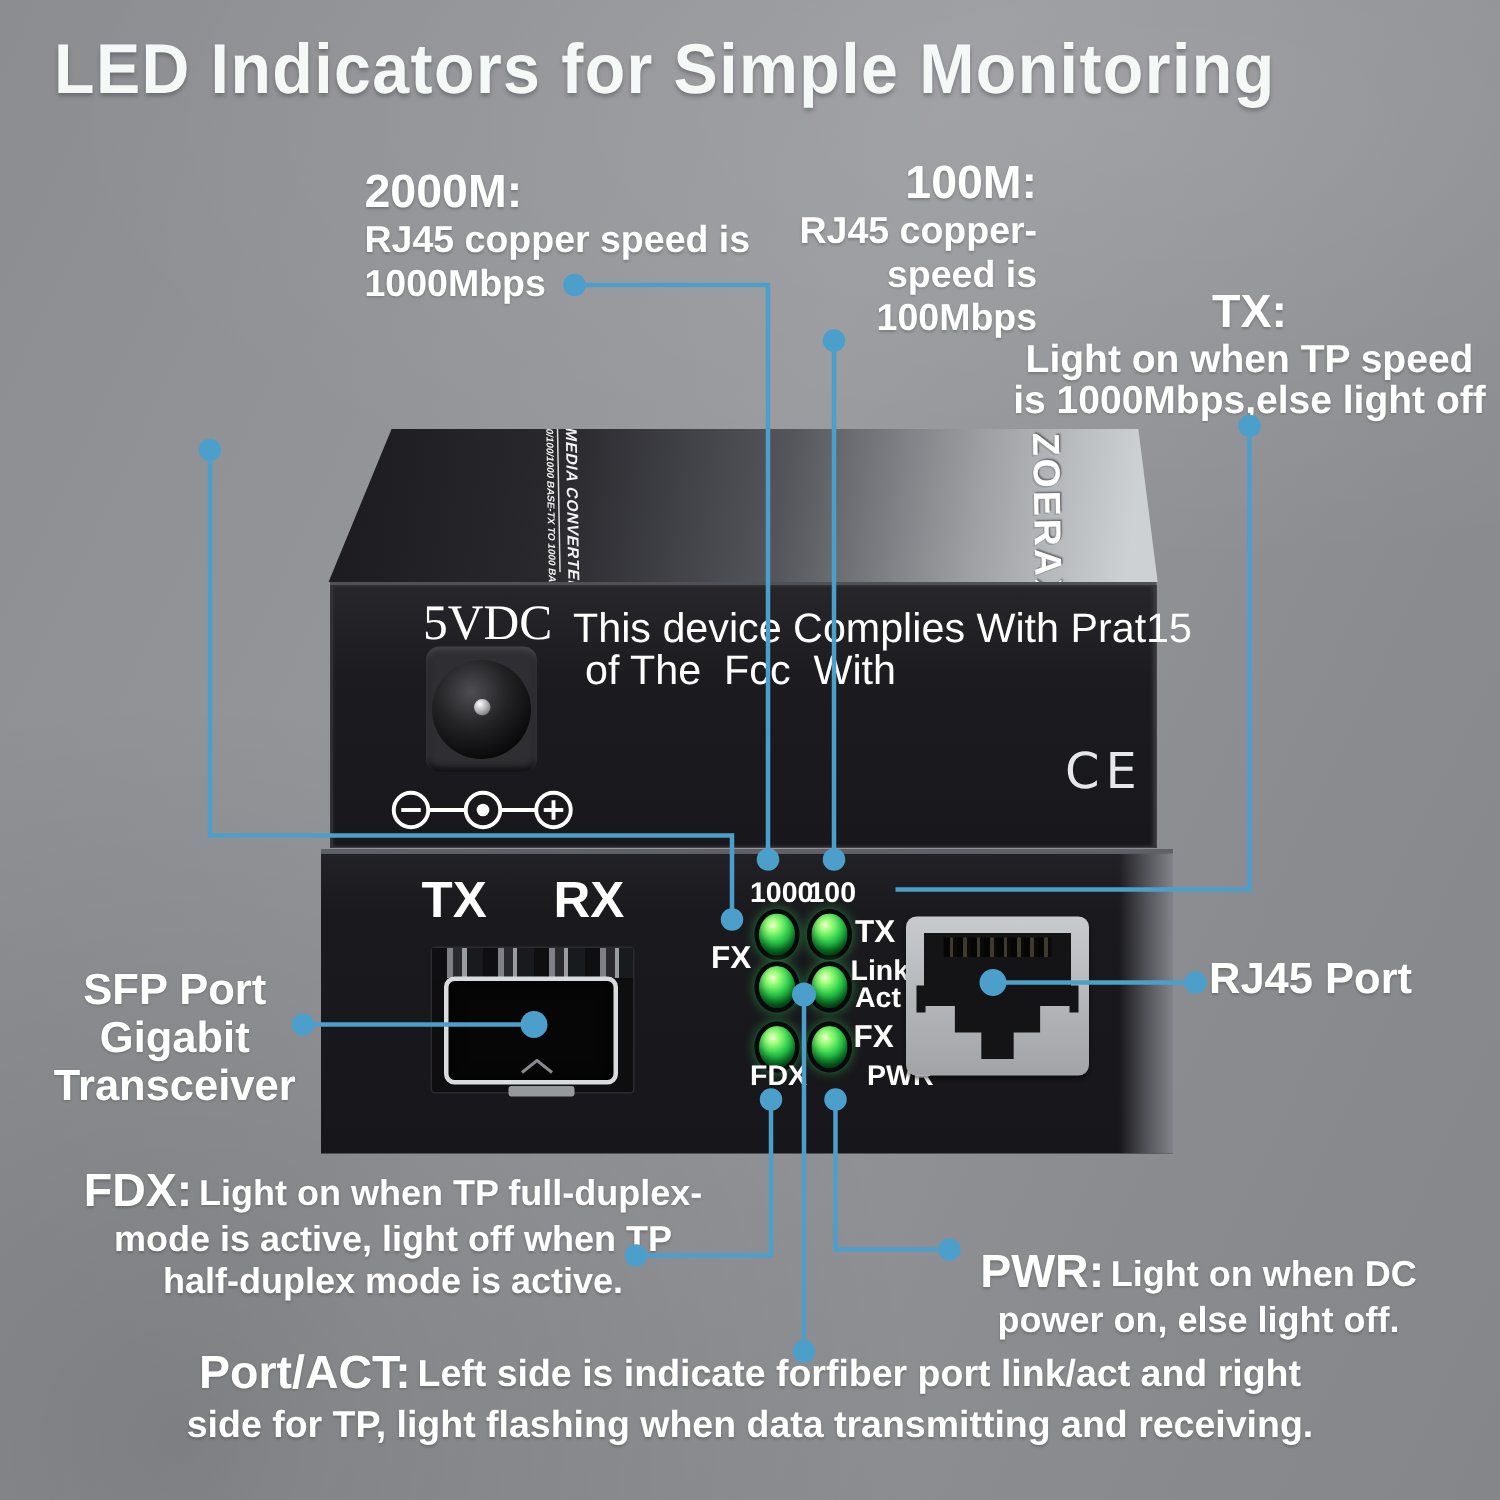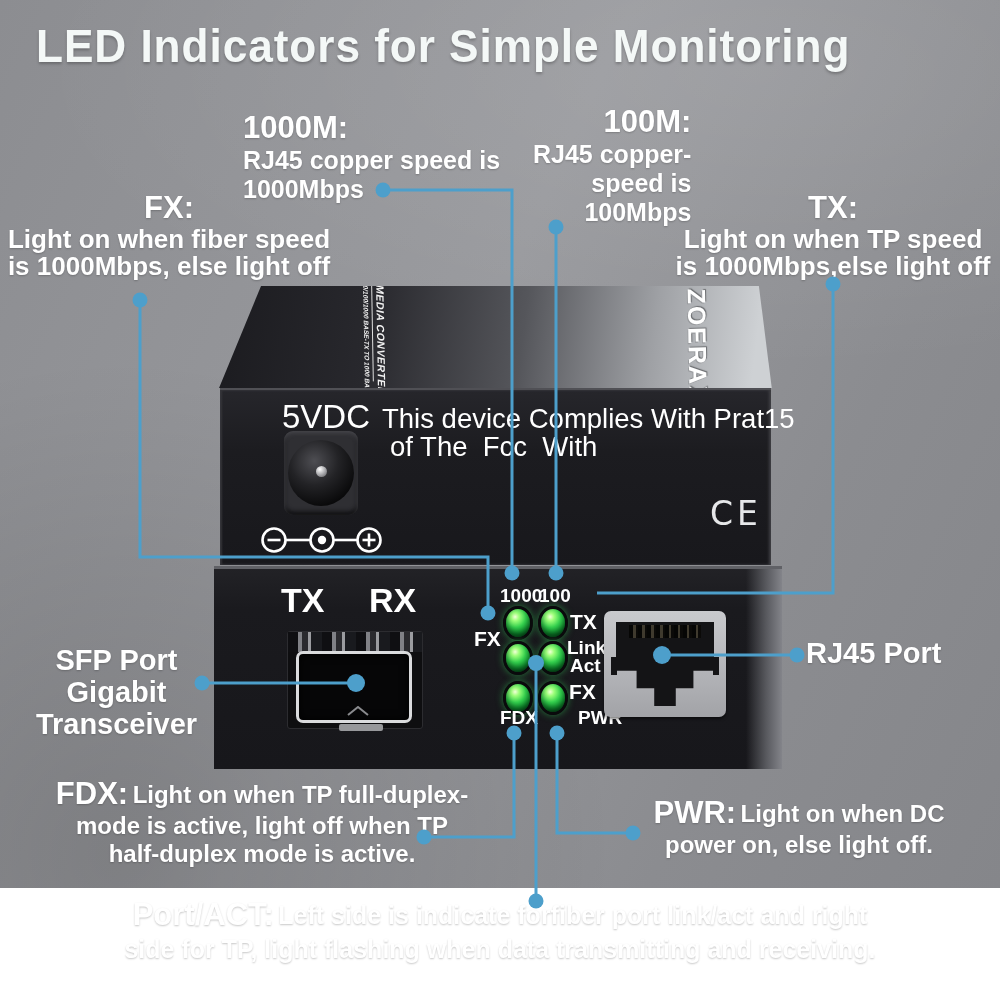--- a/index.html
+++ b/index.html
@@ -1,17 +1,17 @@
 <!DOCTYPE html>
 <html><head>
 <meta charset="utf-8">
 <style>
   html,body{margin:0;padding:0;}
   body{width:1000px;height:1000px;overflow:hidden;font-family:"Liberation Sans",sans-serif;}
-  .canvas{position:relative;width:1000px;height:888px;
+  .canvas{position:relative;width:1000px;height:1000px;
     background:
       radial-gradient(1200px 500px at 75% 8%, rgba(255,255,255,.10), transparent 60%),
       radial-gradient(900px 900px at 12% 96%, rgba(0,0,0,.16), transparent 55%),
       linear-gradient(115deg,#8c8d91,#98999d 45%,#8b8c90 75%,#85868a);}
   .abs{position:absolute;}
   
   .title{left:36px;top:18px;font-size:47px;font-weight:bold;color:#f4f8f7;
     transform:scaleX(.94);transform-origin:left top;letter-spacing:1px;white-space:nowrap;
     text-shadow:0 2px 3px rgba(0,0,0,.25);}
   
@@ -21,42 +21,42 @@
   .a-1000m{left:243px;top:110px;text-align:left;}
   .a-100m{left:533px;top:104px;text-align:right;}
   .a-fx{left:0px;top:190px;width:338px;text-align:center;}
   .a-fx .l,.a-tx .l{font-size:26px;line-height:27px;}
   .a-tx{left:666px;top:190px;width:334px;text-align:center;}
   .b-ann{color:#fff;font-weight:bold;text-align:center;text-shadow:0 1px 2px rgba(0,0,0,.22);}
   .b-ann .bh{font-size:31px;vertical-align:-1px;}
   .b-ann .bl{font-size:24px;}
   .b-ann div{line-height:28px;}
   .a-fdx{left:48px;top:780px;width:428px;}
-  .a-pwr{left:625px;top:799px;width:348px;}
+  .a-pwr{left:625px;top:834px;width:348px;}
   .a-link{left:95px;top:899px;width:810px;}
   .a-link div{line-height:31px;}
   .a-link .bl{font-size:25px;}
   
   .lab-sfp{left:14px;top:644px;width:205px;text-align:center;font-size:29px;line-height:32px;font-weight:bold;color:#fff;text-shadow:0 1px 2px rgba(0,0,0,.22);}
   .lab-rj45{left:806px;top:637px;font-size:29px;font-weight:bold;color:#fff;text-shadow:0 1px 2px rgba(0,0,0,.22);}
   
   .dev-top{left:214px;top:286px;width:560px;height:102px;
     clip-path:polygon(8.4% 0,97.3% 0,99.6% 100%,0.9% 100%);
     background:linear-gradient(97deg,#1b1b1f 0%,#28282d 28%,#55565b 55%,#9fa1a5 78%,#ced1d4 96%);}
   .top-small{left:112px;top:35px;width:98px;transform:rotate(89deg) skewX(-14deg);transform-origin:center;color:#f2f2f2;text-align:center;}
   .top-small .t1{font-size:10.5px;font-weight:bold;letter-spacing:.5px;border-bottom:1px solid #ddd;padding-bottom:2px;white-space:nowrap;}
   .top-small .t2{font-size:6.6px;font-weight:bold;padding-top:2px;white-space:nowrap;}
   .brand{left:437px;top:34px;width:92px;transform:rotate(89deg);transform-origin:center;
     font-size:25px;font-weight:bold;letter-spacing:2px;color:#fff;text-align:center;
     text-shadow:1px 1px 0 #9a9c9f,-1px -1px 1px #6a6c6f;}
   
   .dev-front{left:220px;top:388px;width:551px;height:175px;
     background:linear-gradient(180deg,#26262b 0%,#1c1c20 35%,#18181c 100%);
     border-top:2px solid #505055;box-shadow:inset 2px 0 2px #35353a, inset -2px 0 3px #404045;}
-  .vdc{left:62px;top:8px;font-size:33px;color:#fff;}
+  .vdc{left:62px;top:8px;font-size:33px;color:#fff;font-family:Liberation Serif, serif;}
   .jack-bezel{left:64px;top:41px;width:74px;height:84px;border-radius:9px;background:#2f2f33;
     box-shadow:inset 0 2px 4px #48484d, inset 0 -3px 5px #0a0a0c;}
   .jack-hole{left:4px;top:9px;width:66px;height:66px;border-radius:50%;
     background:radial-gradient(circle at 40% 32%,#4e4e53 0%,#232326 40%,#0a0a0b 75%,#000 100%);}
   .jack-pin{left:28px;top:26px;width:11px;height:11px;border-radius:50%;
     background:radial-gradient(circle at 35% 30%,#fff,#9a9a9e 60%,#555);}
   .fcc1{left:162px;top:13px;font-size:27.5px;color:#fff;white-space:pre;}
   .fcc2{left:170px;top:41px;font-size:27.5px;color:#fff;white-space:pre;}
   .ce{left:490px;top:104px;font-size:33px;font-weight:normal;color:#e6e7e9;letter-spacing:4px;font-family:"DejaVu Sans",sans-serif;}
   .polarity{left:40px;top:134px;}
@@ -107,34 +107,29 @@
   .chev{fill:none;stroke:#8a8b8e;stroke-width:2;}
 </style>
 </head>
 <body>
 
 <div class="canvas">
 
   <div class="abs title">LED Indicators for Simple Monitoring</div>
 
   <div class="abs ann a-1000m">
-    <span class="h">1000M:</span>
+    <span class="h">2000M:</span>
     <span class="l">RJ45 copper speed is</span>
     <span class="l">1000Mbps</span>
   </div>
   <div class="abs ann a-100m">
     <span class="h">100M:</span>
     <span class="l">RJ45 copper-</span>
     <span class="l">speed is</span>
     <span class="l">100Mbps</span>
-  </div>
-  <div class="abs ann a-fx">
-    <span class="h">FX:</span>
-    <span class="l">Light on when fiber speed</span>
-    <span class="l">is 1000Mbps, else light off</span>
   </div>
   <div class="abs ann a-tx">
     <span class="h">TX:</span>
     <span class="l">Light on when TP speed</span>
     <span class="l">is 1000Mbps,else light off</span>
   </div>
 
   <div class="abs dev-top">
     <div class="abs top-small">
       <div class="t1">MEDIA CONVERTER</div>

